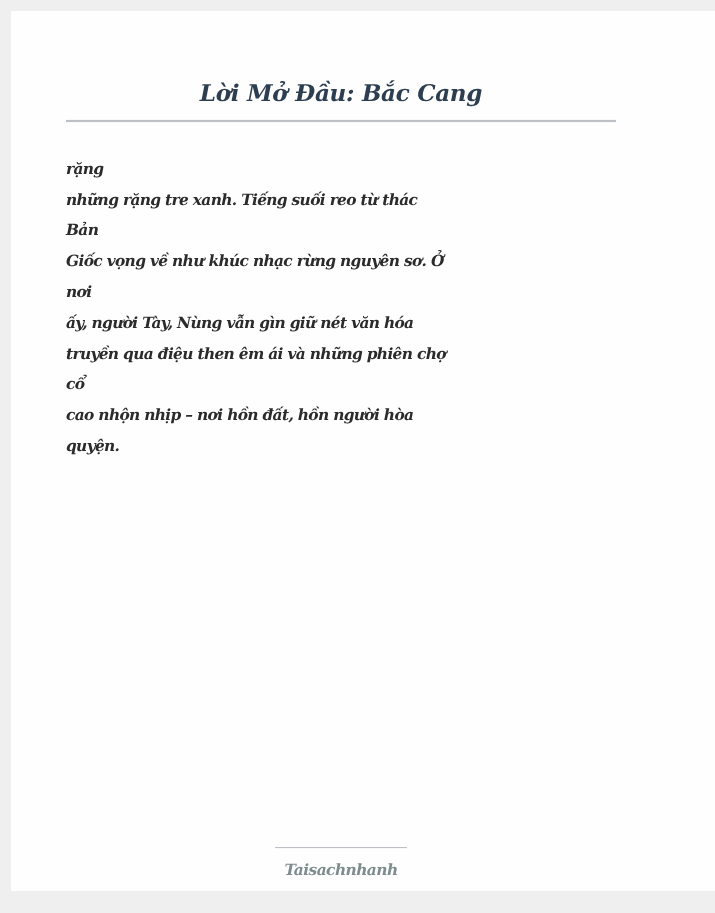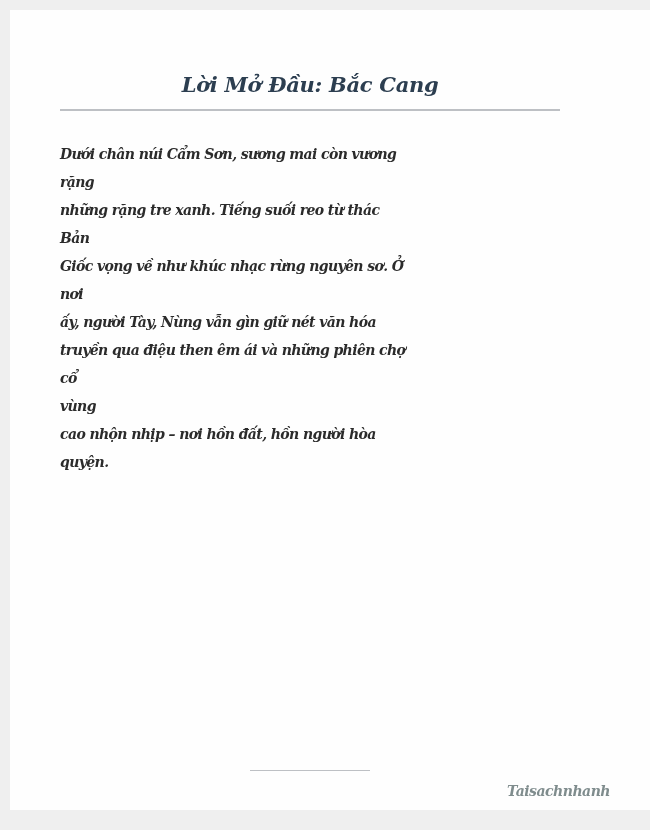--- a/index.html
+++ b/index.html
@@ -5,40 +5,38 @@
   html, body { margin:0; padding:0; }
   body { width:650px; height:830px; background:#efefef; position:relative; overflow:hidden; }
   .page { position:absolute; left:10px; top:10px; width:600px; height:800px; background:#fefefe;padding-left:44px; }
   .title { position:absolute; left:0; width:600px; top:62px; text-align:center;
     font-family:"DejaVu Serif", serif; font-style:italic; font-weight:bold; font-size:21px; color:#2c3e50; letter-spacing:-0.3px; }
   .rule { position:absolute; left:50px; width:500px; top:99px; height:0; border-top:2px solid #bdc0c4; }
   .body-text { position:absolute; left:50px; top:130px; width:300px;
     font-family:"DejaVu Serif", serif; font-style:italic; font-weight:bold; font-size:14px; line-height:28px; color:#2b2b2b; letter-spacing:-0.6px; }
   .body-text .line { display:block; white-space:nowrap; }
   .footer-rule { position:absolute; left:240px; width:120px; top:760px; border-top:1px solid #bdc0c4; }
-  .footer { position:absolute; left:0; width:600px; top:773px; text-align:right;
+  .footer { position:absolute; left:0; width:600px; top:773px; text-align:center;
     font-family:"DejaVu Serif", serif; font-style:italic; font-weight:bold; font-size:14px; color:#7f8c8d; letter-spacing:-0.5px; }
 </style>
 </head>
 <body>
 
 <div class="page">
   <div class="title">Lời Mở Đầu: Bắc Cang</div>
   <div class="rule"></div>
 
   <div class="body-text">
-    <span class="line">Dưới chân núi Cẩm Sơn, sương mai còn vương</span>
     <span class="line">rặng</span>
     <span class="line">những rặng tre xanh. Tiếng suối reo từ thác</span>
     <span class="line">Bản</span>
     <span class="line">Giốc vọng về như khúc nhạc rừng nguyên sơ. Ở</span>
     <span class="line">nơi</span>
     <span class="line">ấy, người Tày, Nùng vẫn gìn giữ nét văn hóa</span>
     <span class="line">truyền qua điệu then êm ái và những phiên chợ</span>
     <span class="line">cổ</span>
-    <span class="line">vùng</span>
     <span class="line">cao nhộn nhịp – nơi hồn đất, hồn người hòa</span>
     <span class="line">quyện.</span>
   </div>
 
   <div class="footer-rule"></div>
   <div class="footer">Taisachnhanh</div>
 </div>
 
 </body></html>

